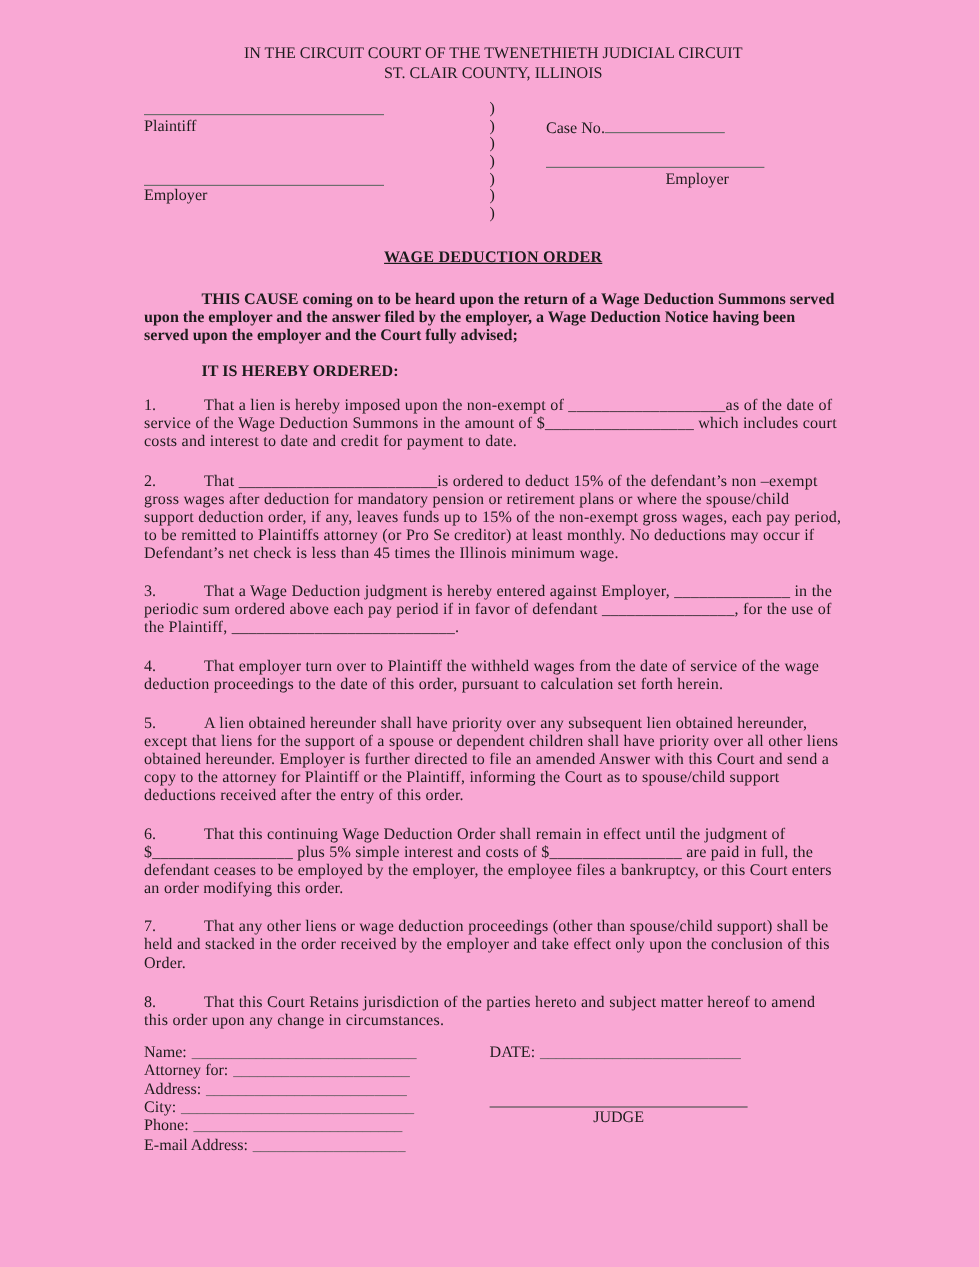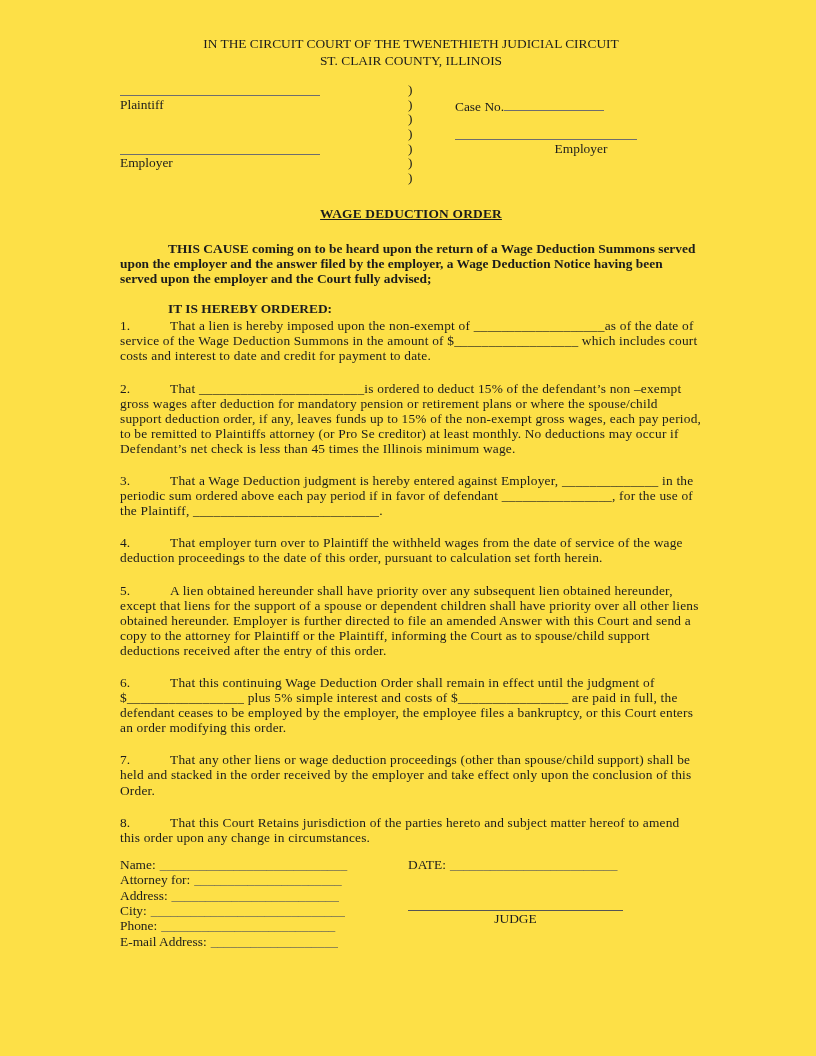--- a/index.html
+++ b/index.html
@@ -1,19 +1,19 @@
 <!DOCTYPE html>
 <html><head>
 <meta charset="utf-8">
 <style>
   html,body{margin:0;padding:0;background:#e8e8e8;}
   .page{
     position:relative;
     width:816px;height:1056px;
-    background:#fde047;
+    background:#f9a8d4;
     font-family:"Liberation Serif","DejaVu Serif",serif;
     font-size:13.4px;
     line-height:15.1px;
     color:#1c1c1c;
     margin:0 auto;
     overflow:hidden;
   }
   .content{position:absolute;left:120px;top:36px;width:582px;}
   .doc-header{text-align:center;line-height:16.5px;}
   
@@ -30,21 +30,21 @@
   
   .doc-title{
     text-align:center;font-weight:bold;text-decoration:underline;
     margin-top:20px;letter-spacing:.2px;
   }
   
   .para{margin:0;}
   .intro{margin-top:20px;text-indent:48px;font-weight:bold;}
   .ordered{margin-top:15px;font-weight:bold;text-indent:48px;}
   .item{margin-top:17px;}
-  .item.first{margin-top:2px;}
+  .item.first{margin-top:14px;}
   .item-num{display:inline-block;width:50px;}
   .blank-ink{letter-spacing:.2px;}
   
   .footer{display:flex;margin-top:12px;line-height:15.4px;}
   .foot-left{width:288px;}
   .foot-right{flex:1;}
   .foot-row{white-space:nowrap;}
   .foot-blank{color:#5a5a5a;margin-left:4px;}
   .sig-line{margin-top:37px;width:215px;border-bottom:1px solid #555;height:1px;}
   .judge{width:215px;text-align:center;}

